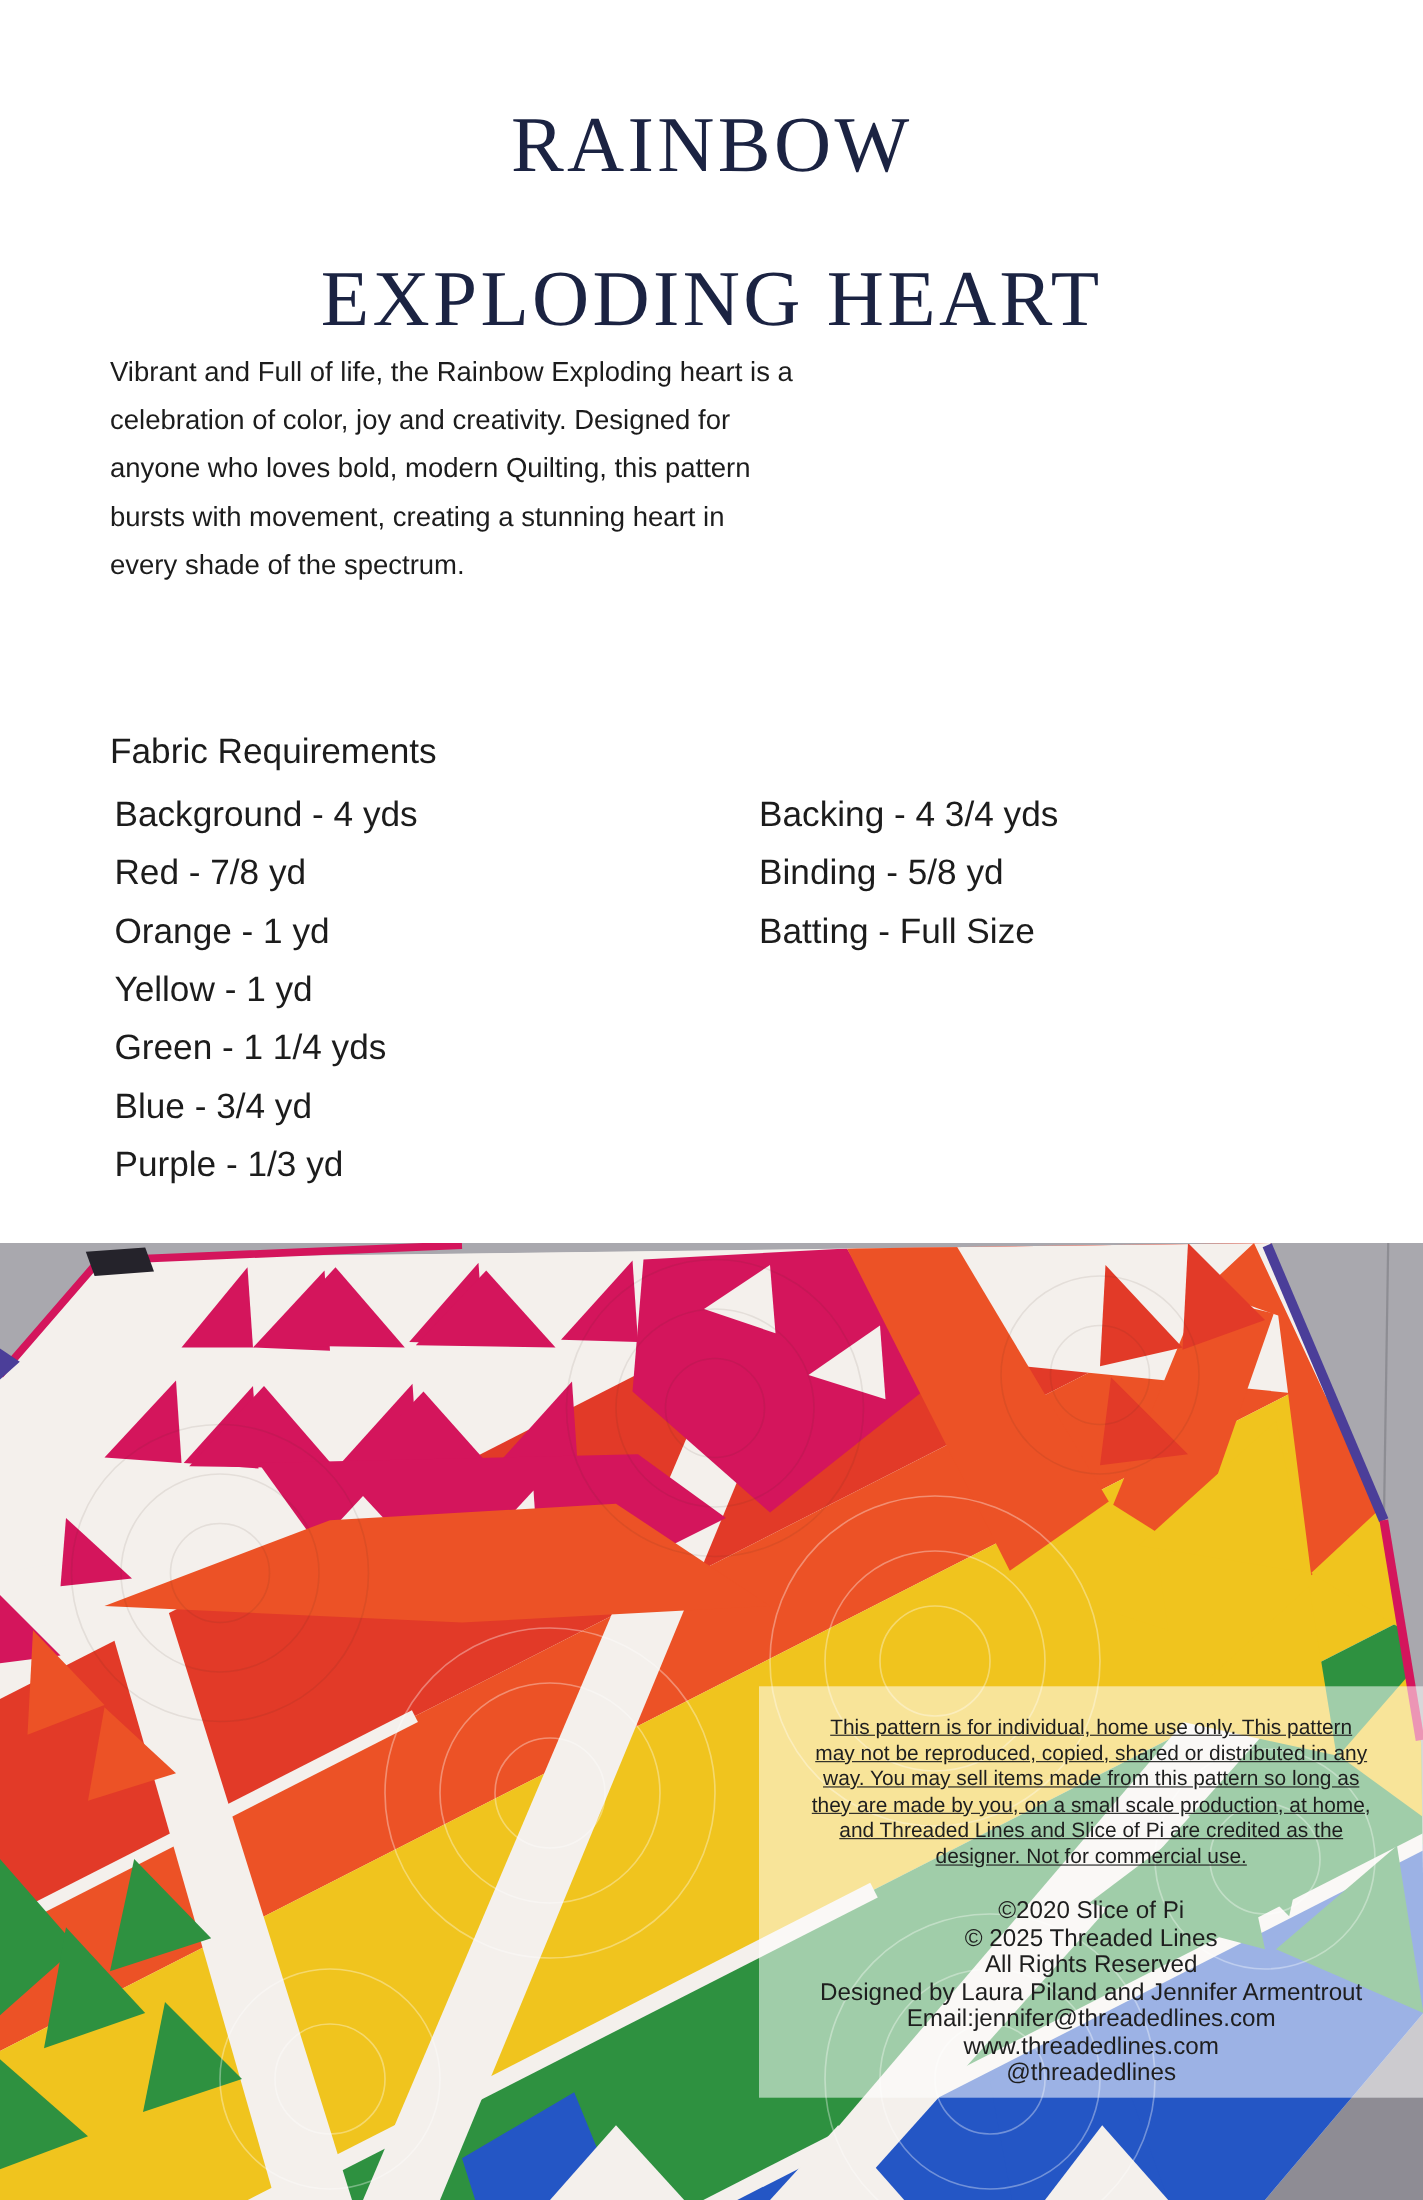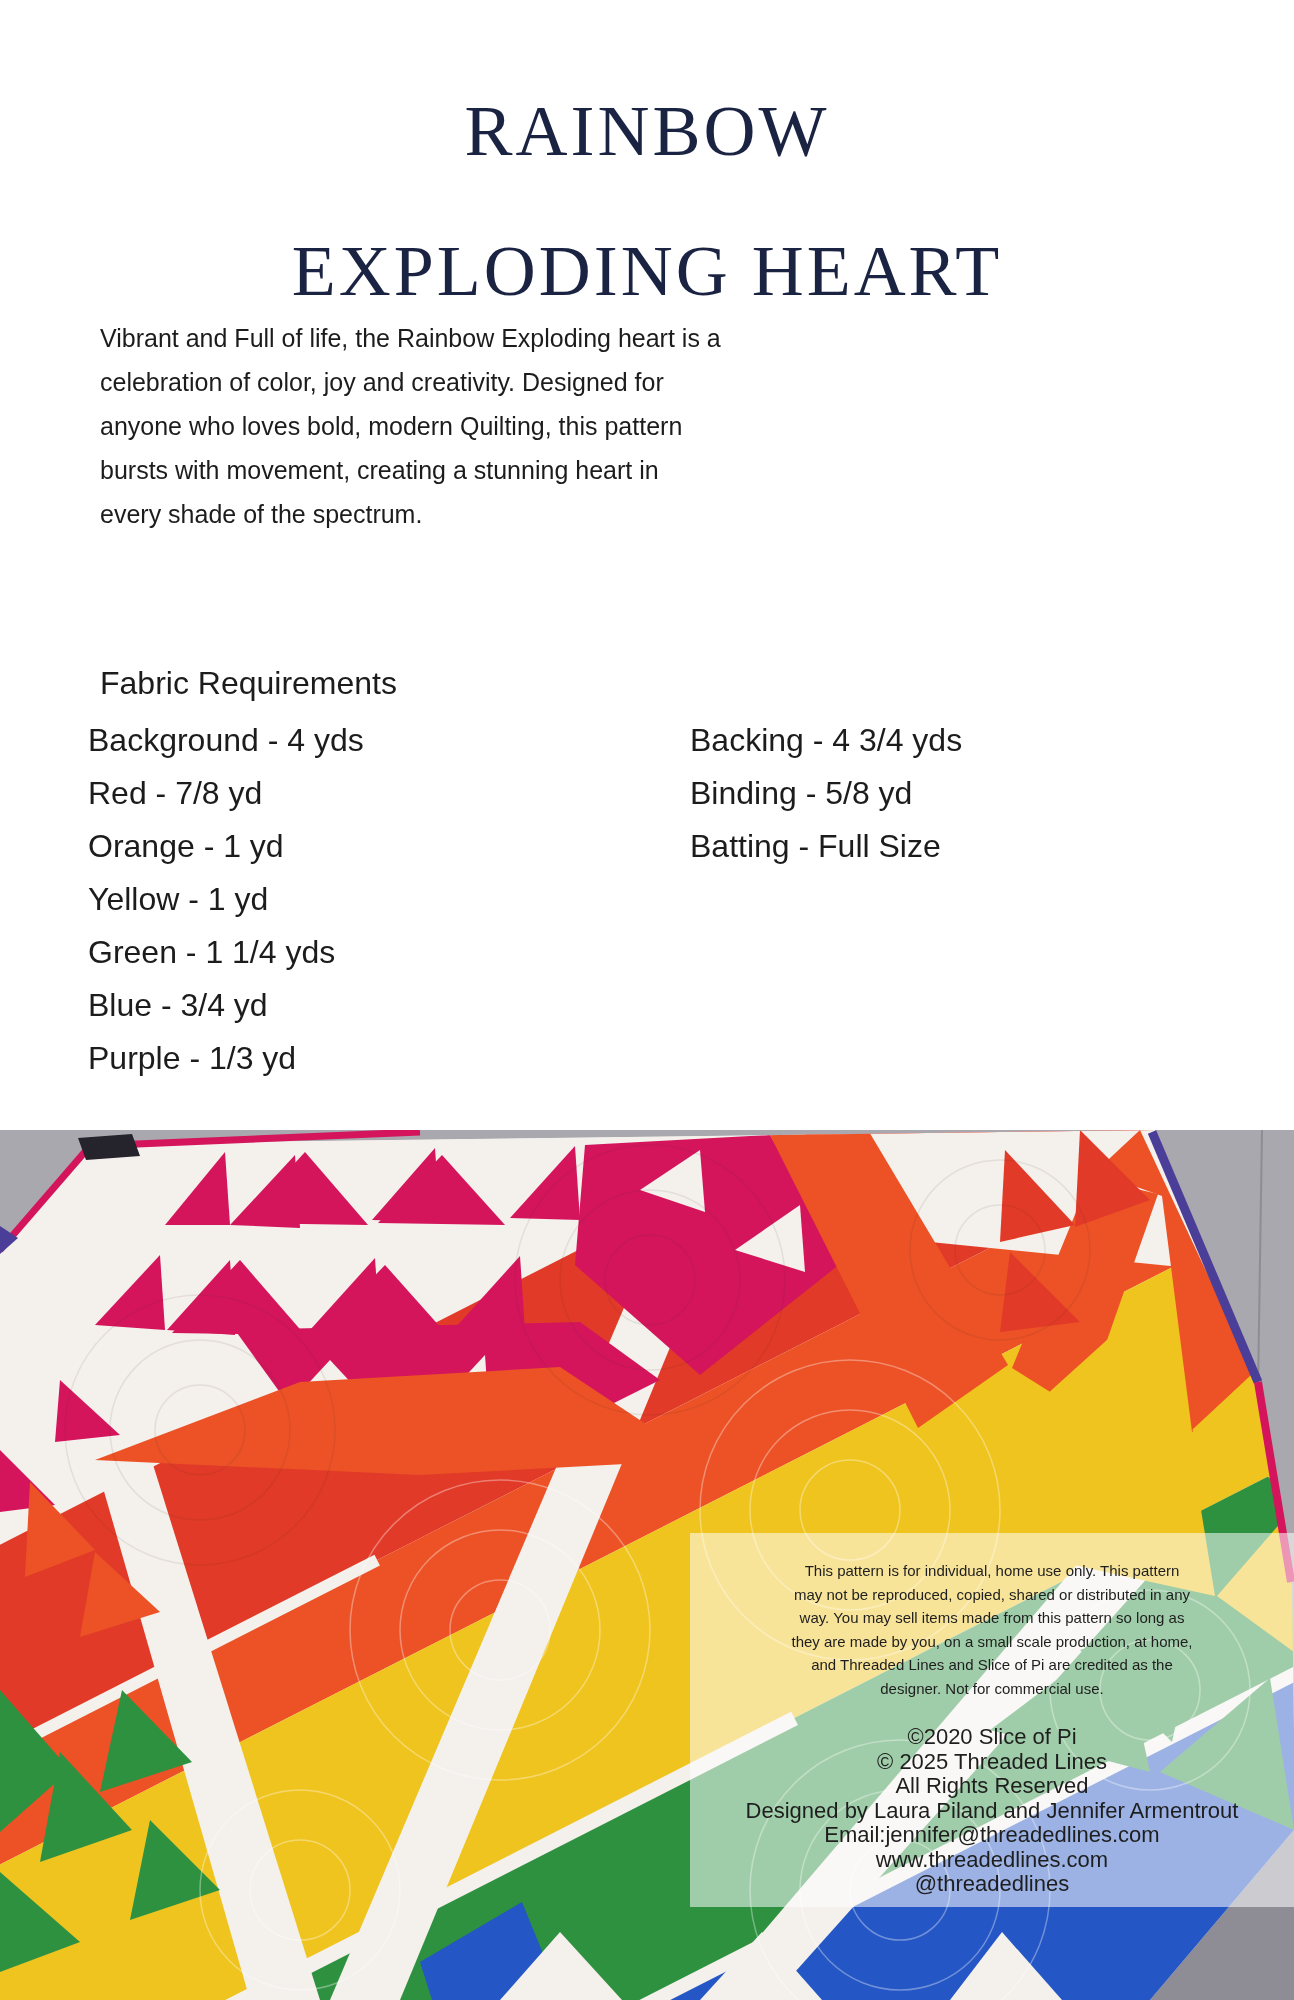--- a/index.html
+++ b/index.html
@@ -29,40 +29,41 @@
   }
   .section-heading{
     position:absolute;left:100px;top:663px;
     font-size:32px;line-height:40px;
   }
   .fabric-list{
     position:absolute;top:714px;
     list-style:none;margin:0;padding:0;
     font-size:32px;line-height:53px;
   }
-  .fabric-list.left{left:88px;}
+  .fabric-list.left{left:104px;}
   .fabric-list.right{left:690px;}
   .photo{
     position:absolute;left:0;top:1130px;width:1294px;height:870px;
   }
   .photo svg{display:block;width:1294px;height:870px;}
   .stitch{fill:none;stroke:rgba(70,45,30,0.09);stroke-width:1.5;}
   .stitch-light{fill:none;stroke:rgba(255,255,255,0.35);stroke-width:1.5;}
   .wall-line{stroke:rgba(60,58,66,0.25);stroke-width:2;}
   .license-overlay{
     position:absolute;left:690px;top:1533px;width:604px;height:374px;
     background:rgba(255,255,255,0.55);
     box-sizing:border-box;
     padding:26px 24px 0 24px;
     text-align:center;
     color:#1e1e1e;
   }
   .license-body{
-    font-size:15px;line-height:23.5px;
+    font-size:19px;line-height:23.5px;
     white-space:pre-line;
+    text-decoration:underline;
   }
   .license-credits{margin-top:25px;font-size:22px;line-height:24.5px;}
 </style>
 </head>
 <body>
 
 <div class="page">
 
   <div class="title-line title-line-1" style="color: rgb(27, 35, 66);">RAINBOW</div>
   <div class="title-line title-line-2" style="color: rgb(27, 35, 66); margin-top: 28px;">EXPLODING HEART</div>

